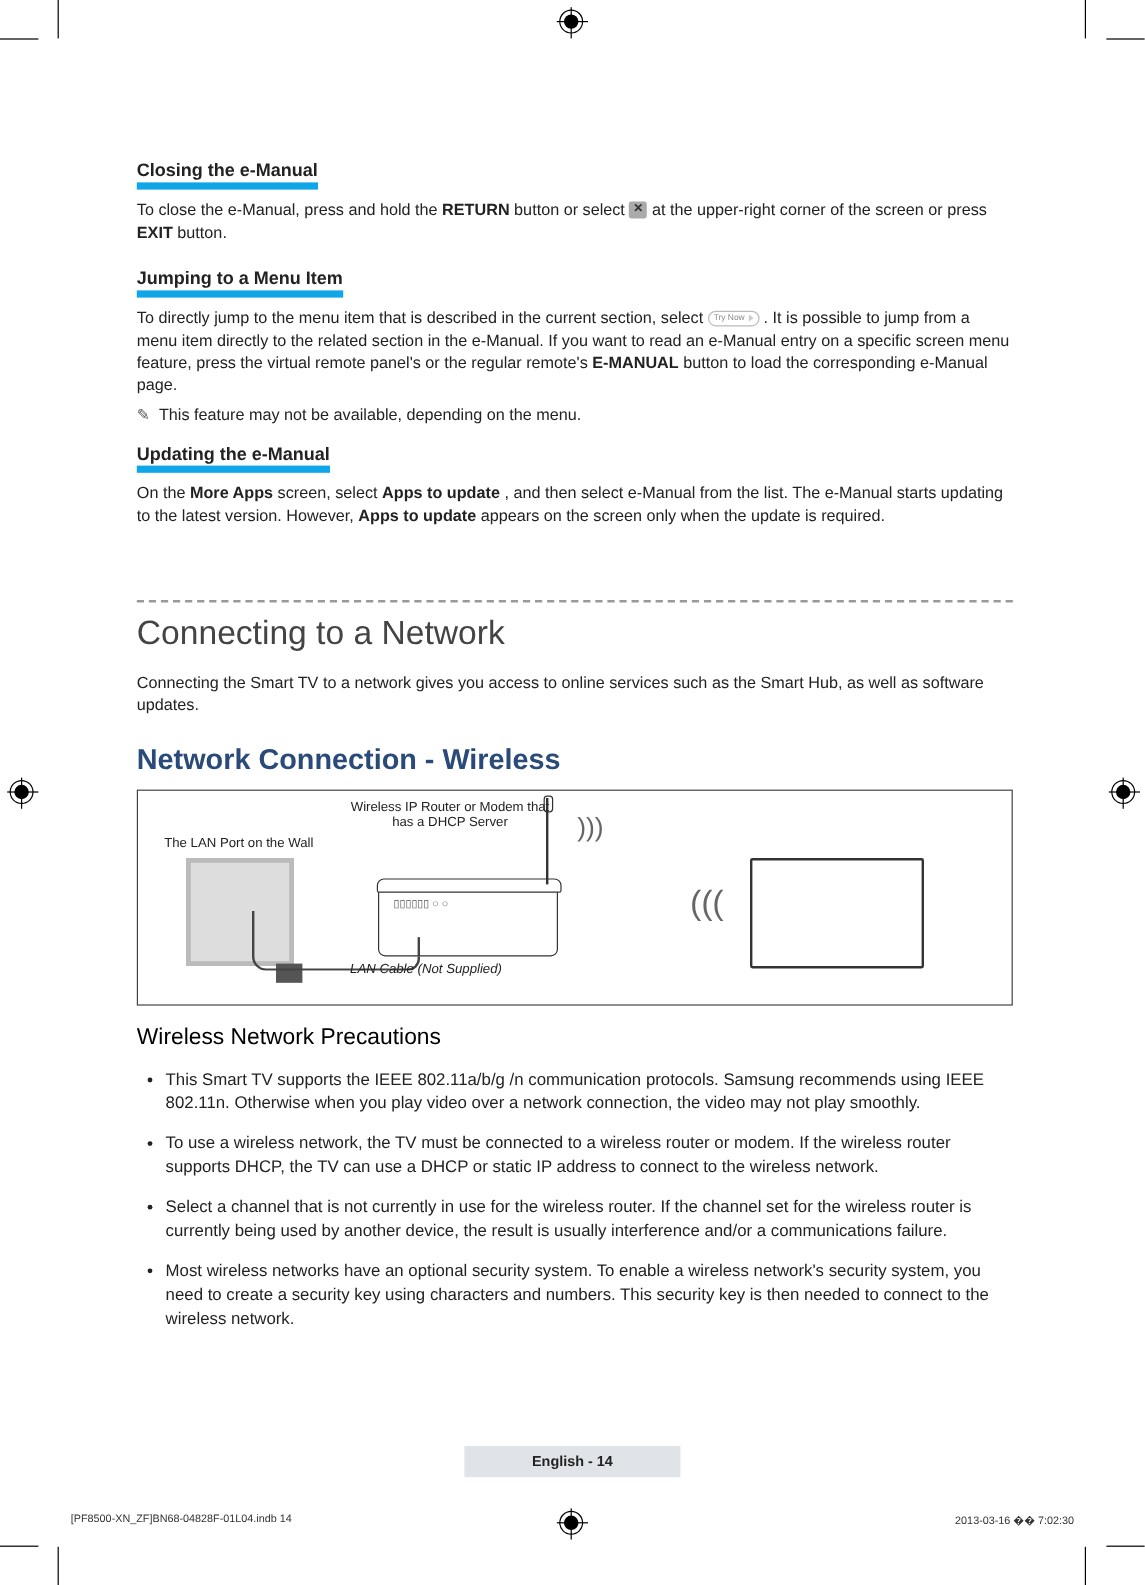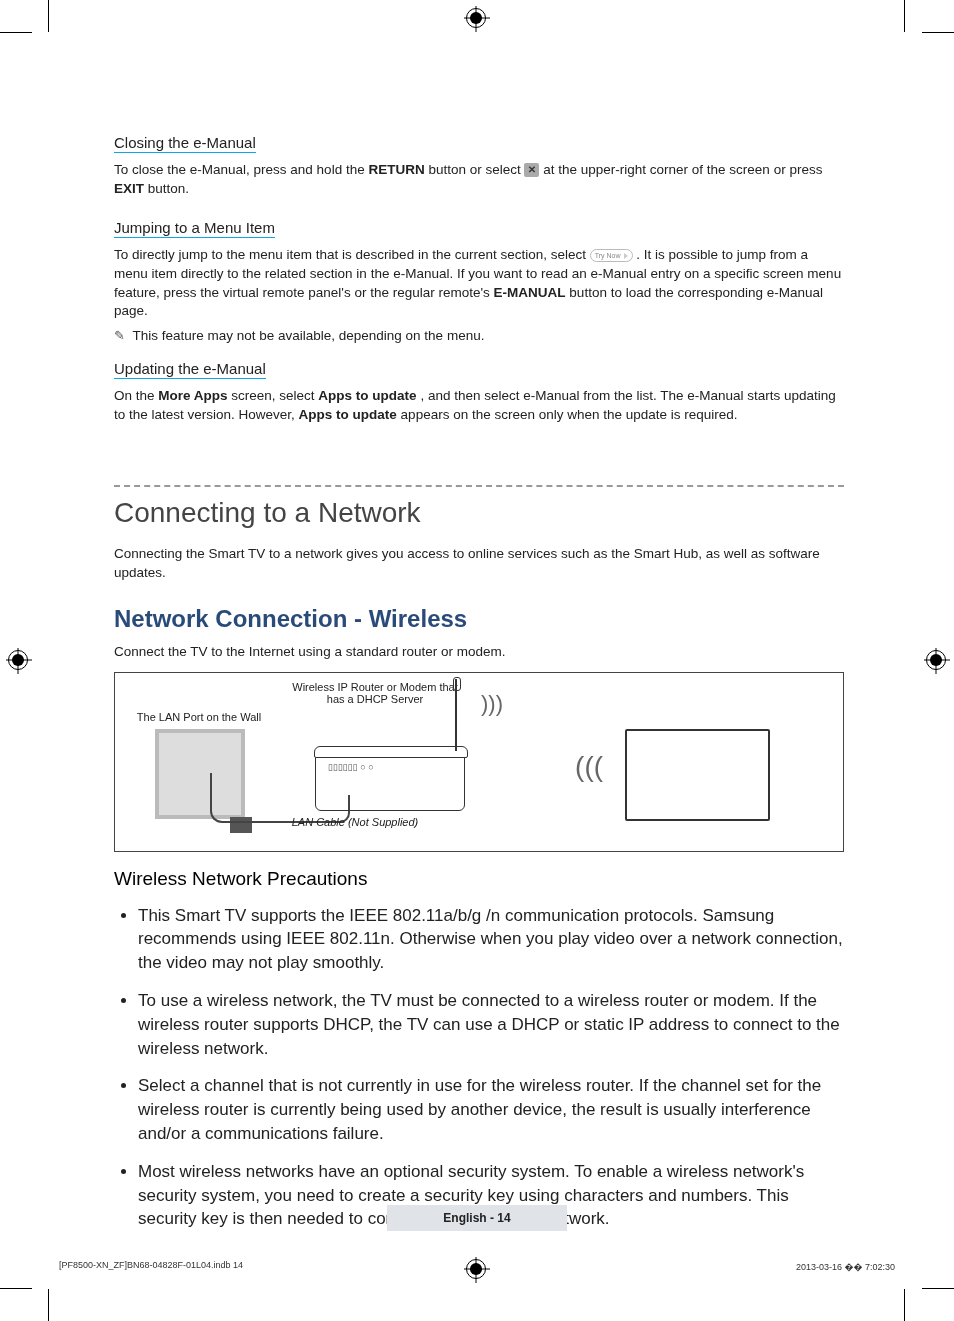--- a/index.html
+++ b/index.html
@@ -41,22 +41,22 @@
   .reg-bottom { bottom: 42px; left: 466px; }
 
   .page {
     position: absolute;
     left: 114px; top: 120px;
     width: 730px;
   }
 
   .h3 {
     font-size: 15px;
-    font-weight: normal;
-    border-bottom: 1px solid #0ea5e9;
+    font-weight: bold;
+    border-bottom: 6px solid #0ea5e9;
     display: inline-block;
     padding-bottom: 1px;
     margin-bottom: 8px;
     margin-top: 14px;
   }
   .para {
     font-size: 13.5px;
     line-height: 1.4;
     margin-bottom: 6px;
   }
@@ -168,21 +168,21 @@
     font-weight: normal;
     color: #000;
     margin-top: 10px;
     margin-bottom: 14px;
   }
   ul.bullets {
     list-style: disc;
     padding-left: 24px;
   }
   ul.bullets li {
-    font-size: 17px;
+    font-size: 14px;
     line-height: 1.4;
     margin-bottom: 14px;
   }
 
   .footerbox {
     position:absolute;
     left:50%;
     bottom:90px;
     transform:translateX(-50%);
     background:#e0e4e9;
@@ -264,21 +264,20 @@
     <span>, and then select e-Manual from the list. The e-Manual starts updating to the latest version. However, </span>
     <span class="bold">Apps to update</span>
     <span> appears on the screen only when the update is required.</span>
   </p>
 
   <div class="dashline"></div>
   <div class="h1">Connecting to a Network</div>
   <p class="para">Connecting the Smart TV to a network gives you access to online services such as the Smart Hub, as well as software updates.</p>
 
   <div class="h2">Network Connection - Wireless</div>
-  <p class="para">Connect the TV to the Internet using a standard router or modem.</p>
 
   <div class="diagram">
     <div class="lbl" style="left:170px; top:8px; width:180px;">Wireless IP Router or Modem that has a DHCP Server</div>
     <div class="lbl" style="left:14px; top:38px; width:140px;">The LAN Port on the Wall</div>
     <div class="wallbox">
         <div class="lanport"></div>
       </div>
     <div class="cable"></div>
     <div class="cable2"></div>
     <div class="cable3"></div>

